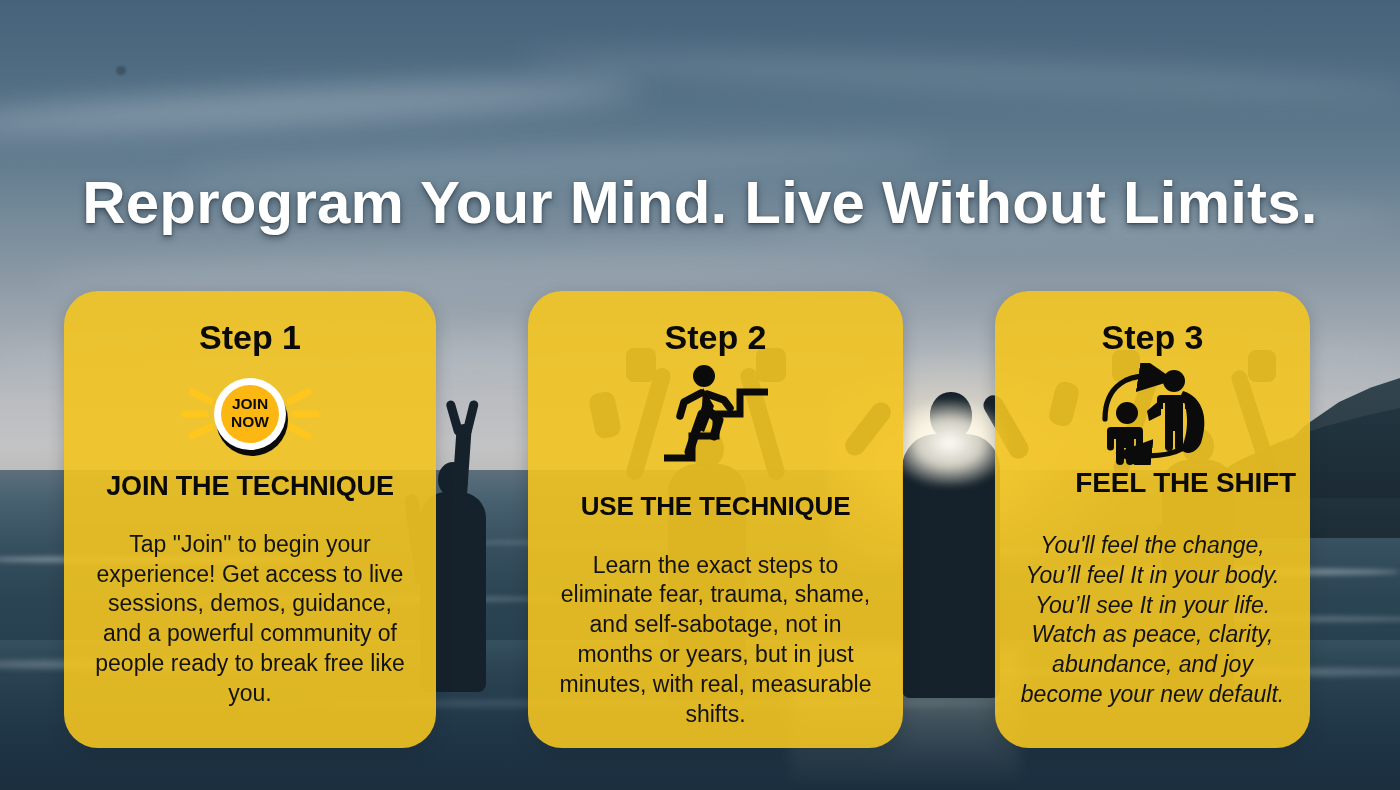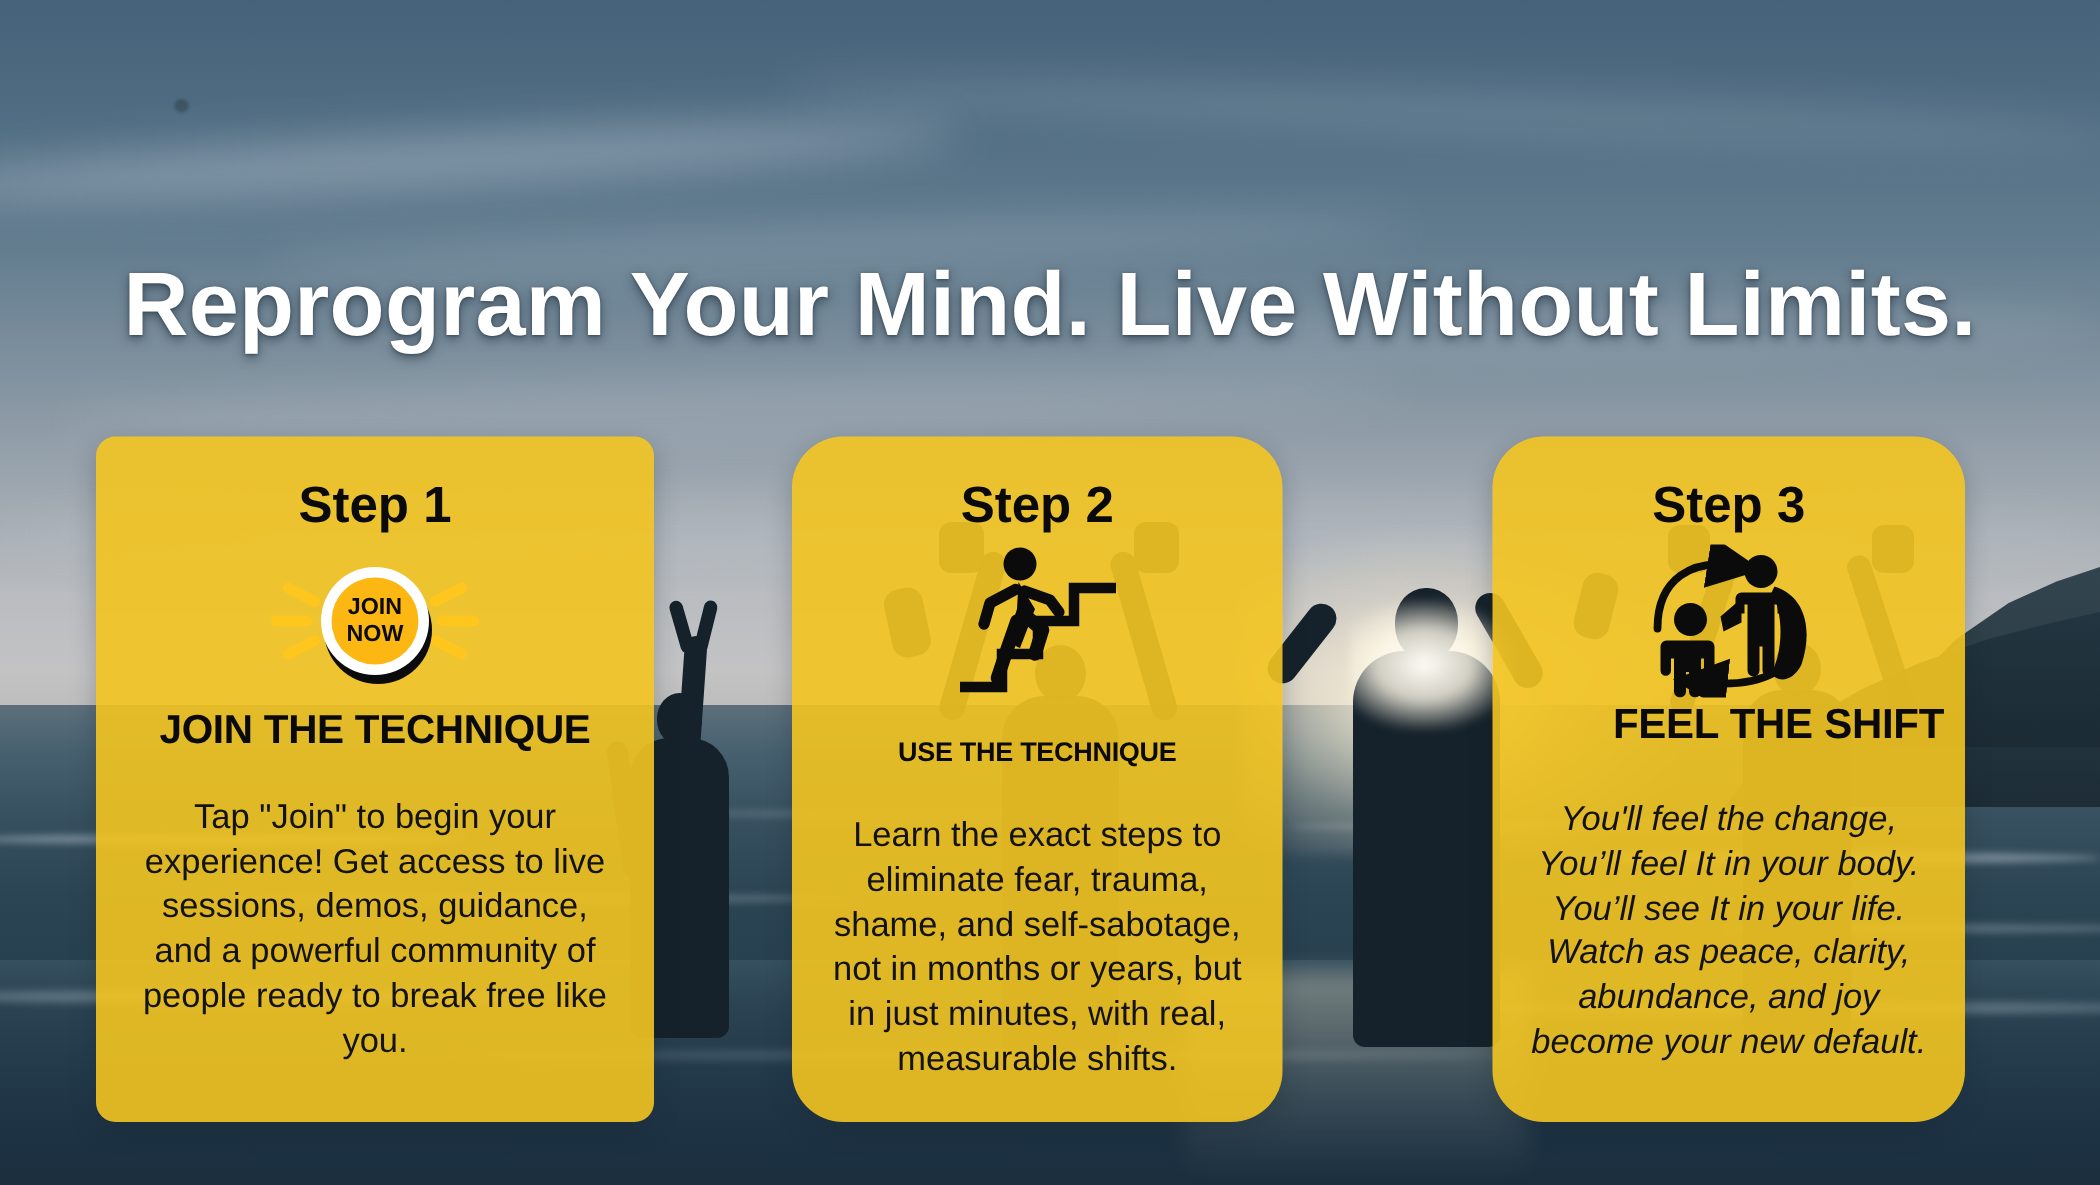--- a/index.html
+++ b/index.html
@@ -142,40 +142,40 @@
   .cards{position:absolute;left:0;top:0;width:1400px;height:790px;}
   .card{
     position:absolute;top:291px;height:457px;
     background:rgba(243,196,32,.90);
     border-radius:34px;
     box-shadow:0 6px 16px rgba(20,30,38,.25);
     box-sizing:border-box;
     padding:22px 14px 0;
     text-align:center;
   }
-  .card-1{left:64px;width:372px;border-radius:13px;}
-  .card-2{left:528px;width:327px;}
+  .card-1{left:64px;width:372px;}
+  .card-2{left:528px;width:375px;}
   .card-3{left:995px;width:315px;}
 
   .step-label{
     font-size:34px;font-weight:700;color:#0a0a0a;line-height:1;
     margin:7px 0 0;
   }
 
   .icon-wrap{
     height:108px;display:flex;align-items:center;justify-content:center;
     margin-top:6px;
   }
   .icon-wrap.tight{height:100px;margin-top:10px;}
 
   .card-heading{
     font-size:27px;font-weight:700;color:#0a0a0a;line-height:1.1;
     margin-top:4px;letter-spacing:-.2px;white-space:nowrap;
   }
-  .card-2 .card-heading{font-size:18px;margin-top:28px;}
+  .card-2 .card-heading{font-size:26px;margin-top:28px;}
   .card-3 .card-heading{font-size:28px;text-align:right;}
 
   .card-body{
     font-size:23px;color:#131313;line-height:1.30;
     margin-top:18px;padding:0 8px;
   }
   .card-1 .card-body{margin-top:28px;}
   .card-2 .card-body{margin-top:30px;}
   .card-3 .card-body{margin-top:32px;font-style:italic;}
 

